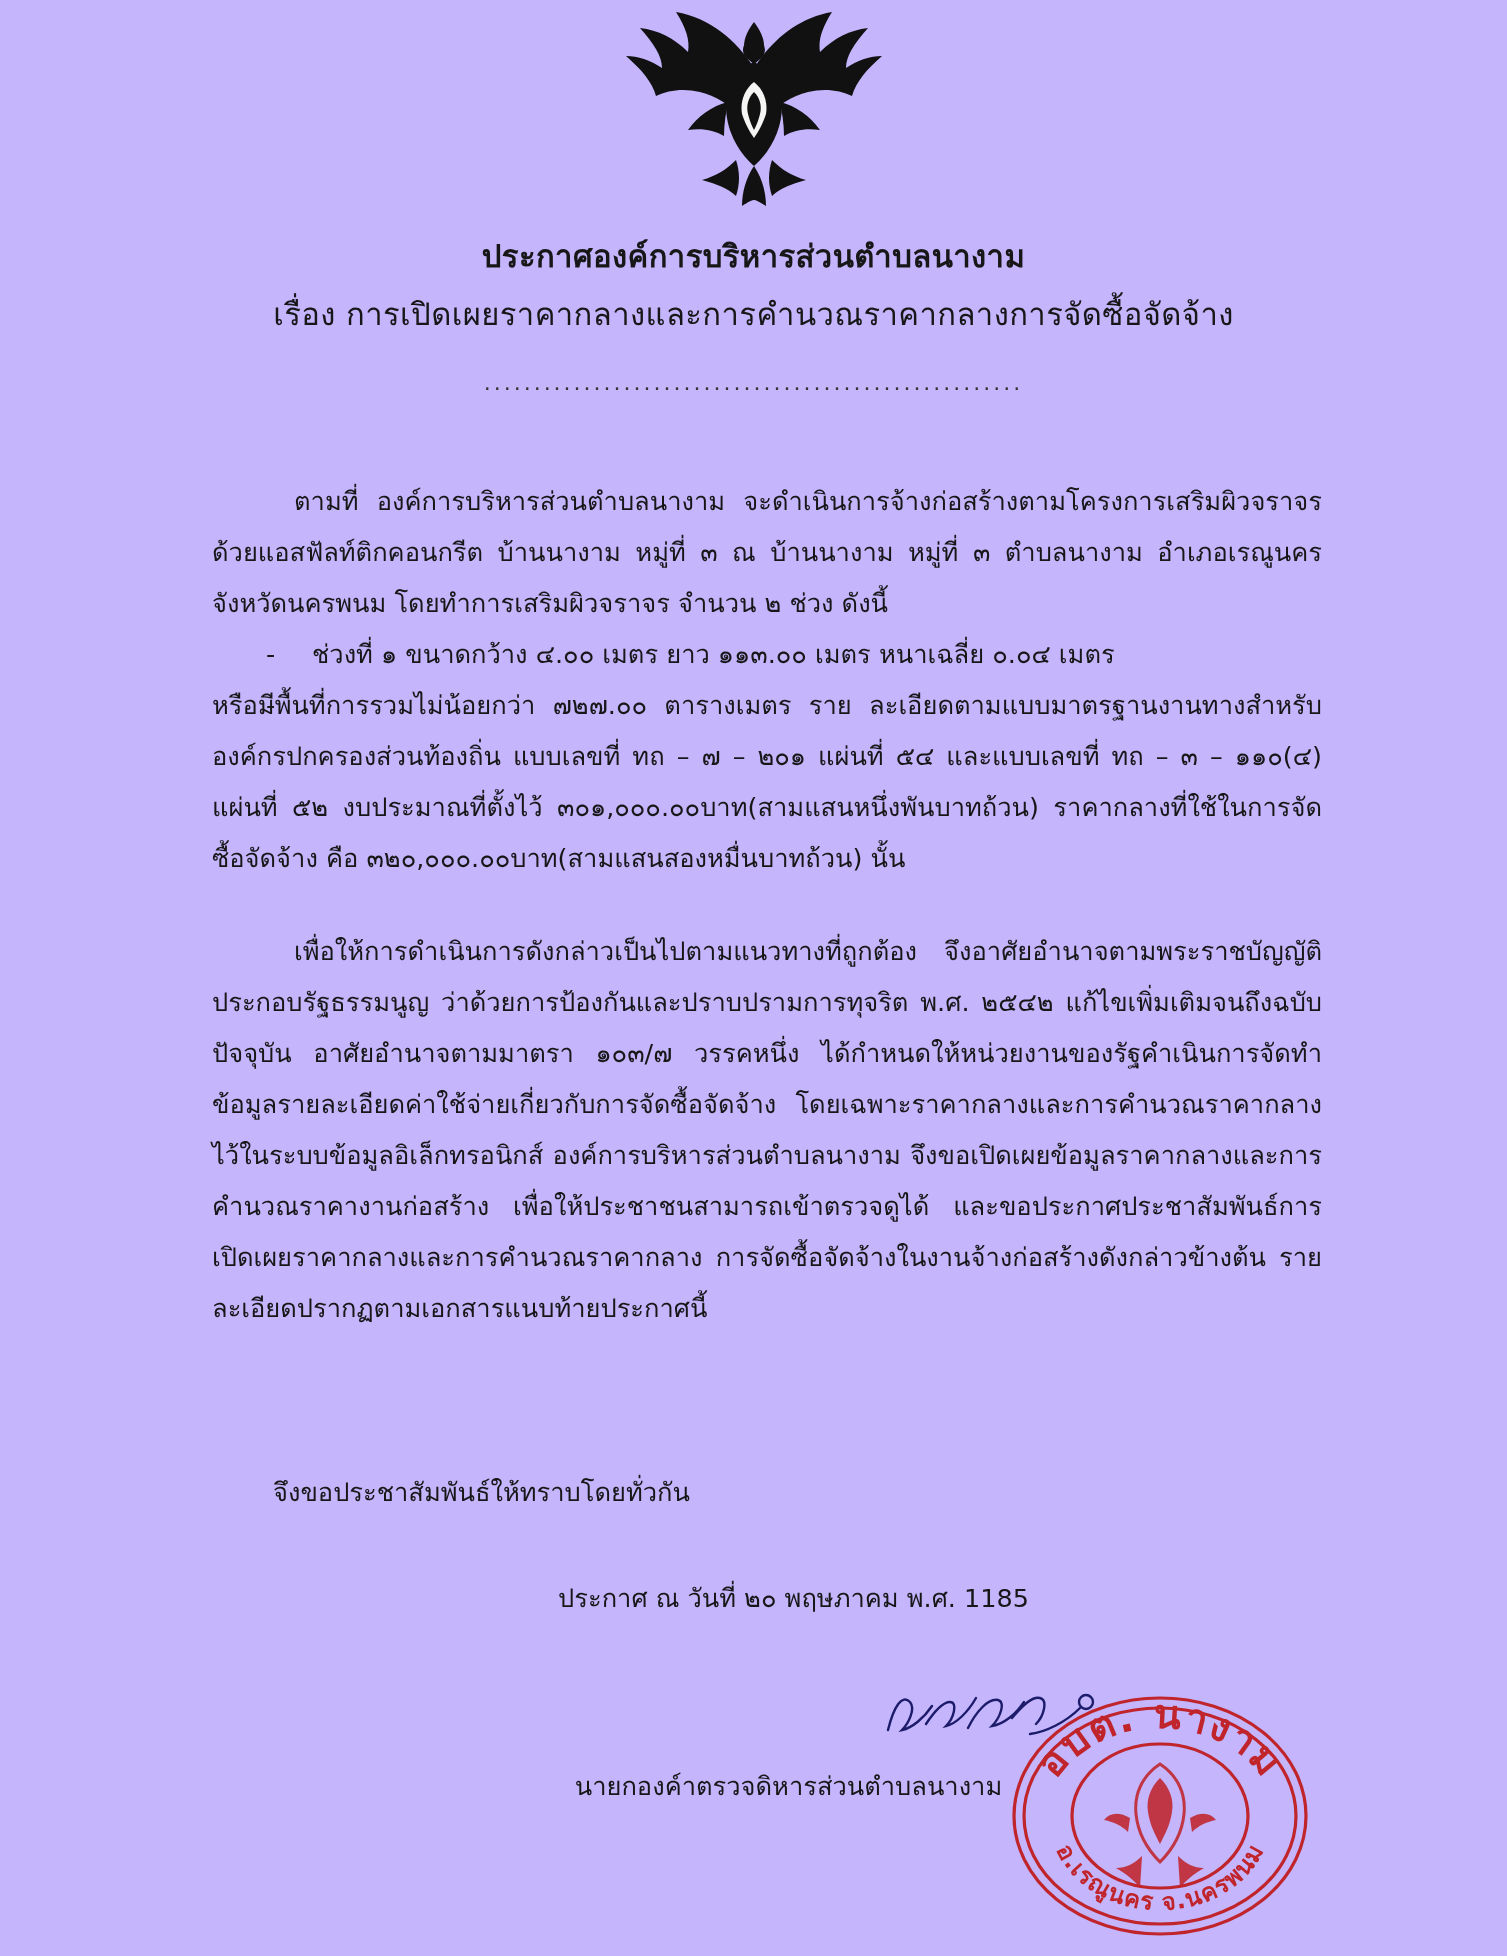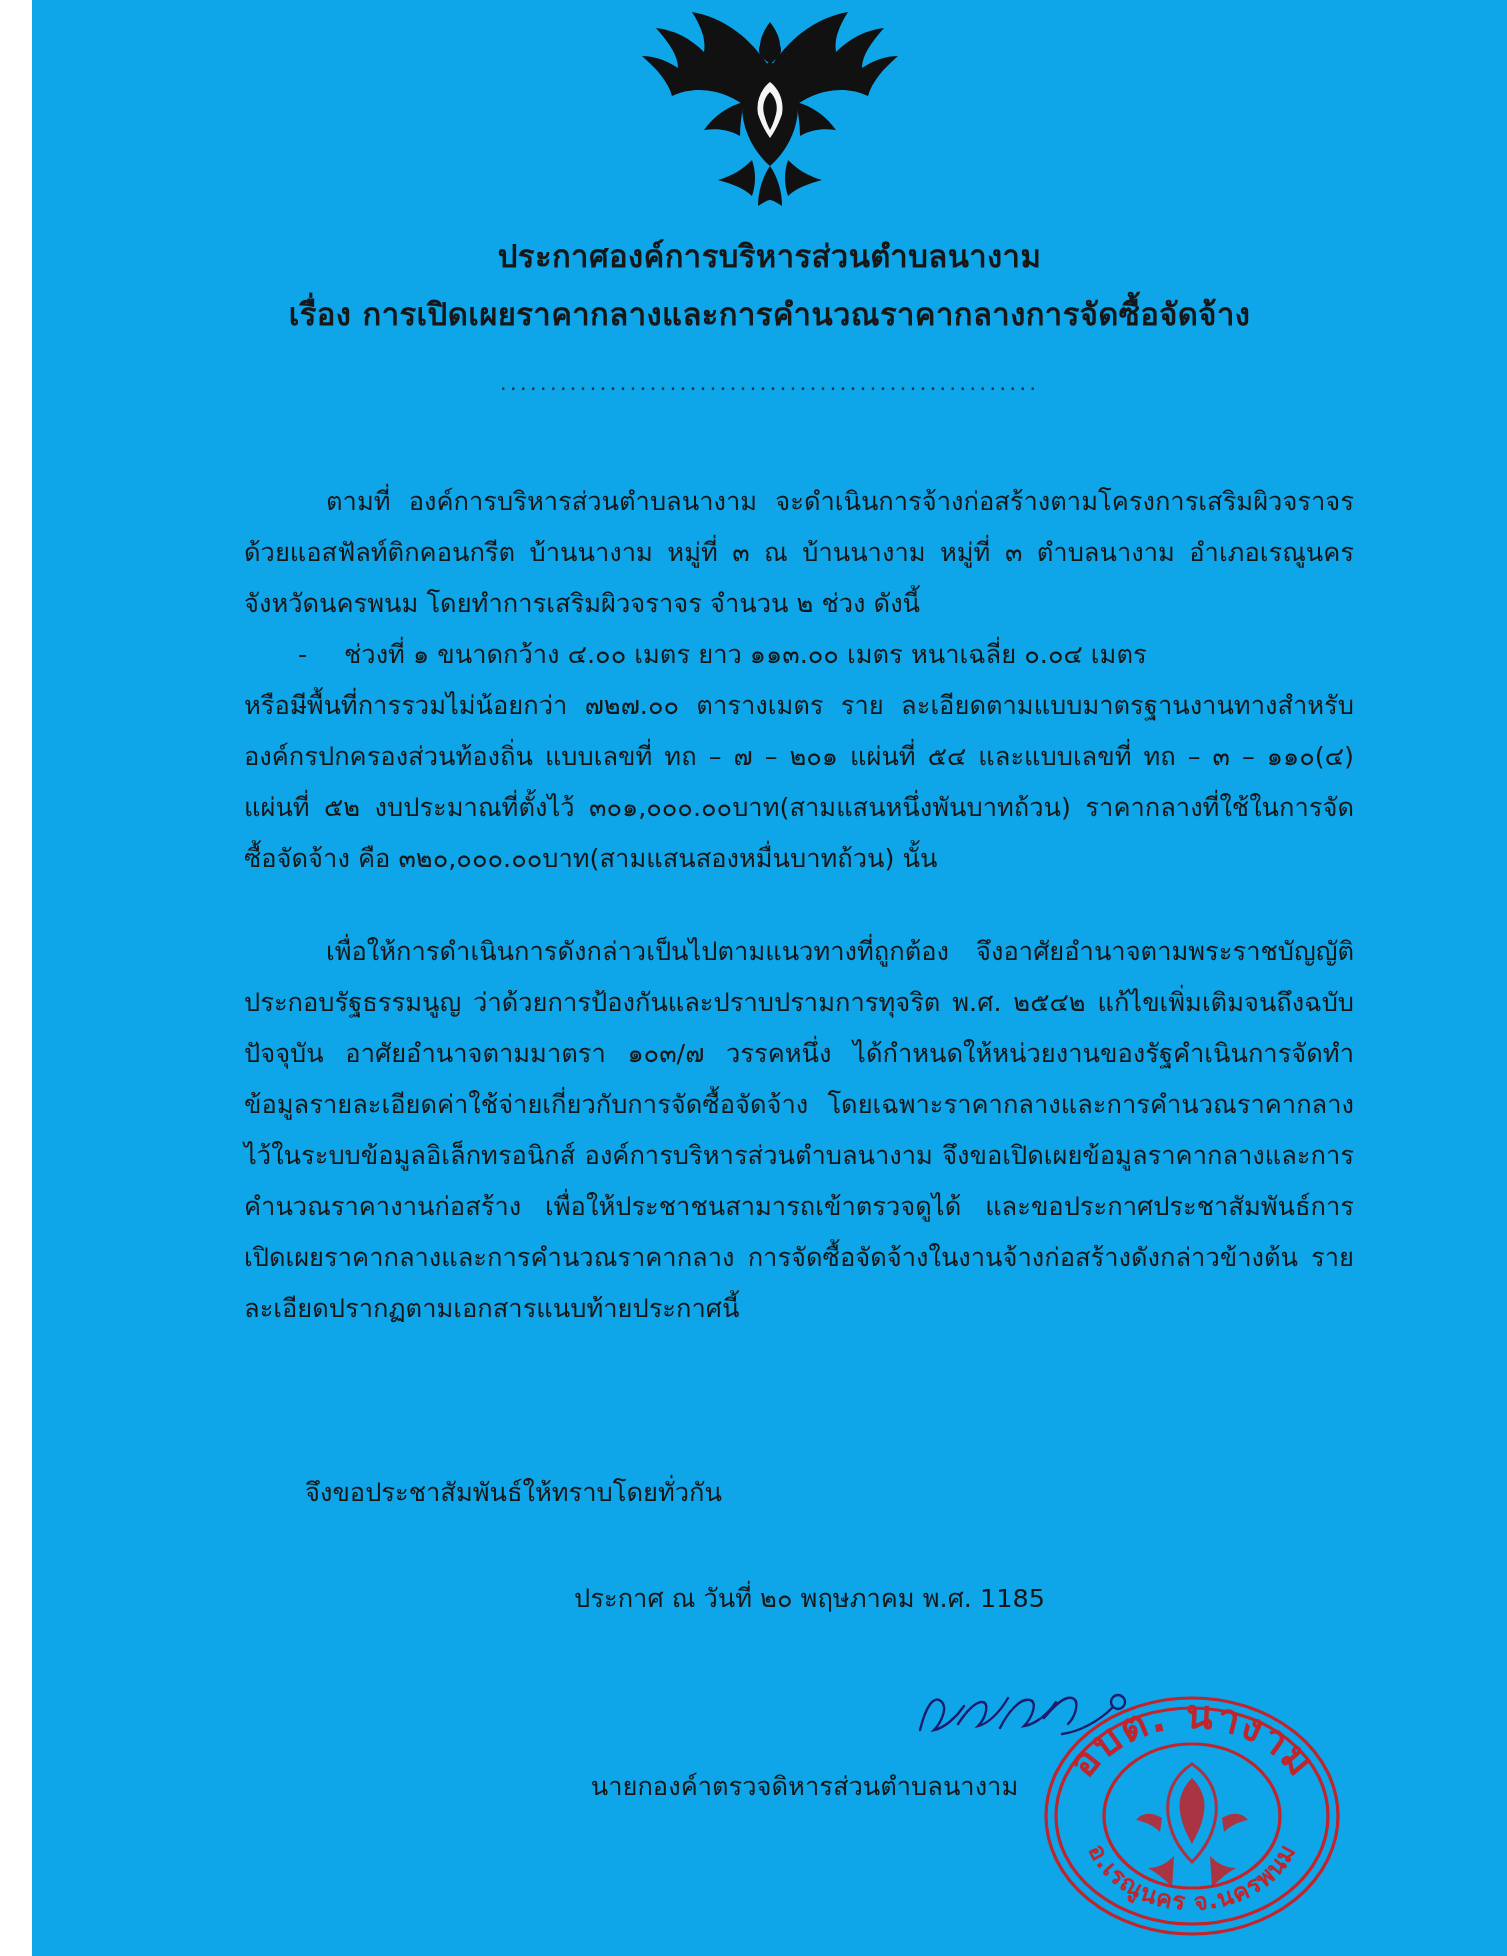--- a/index.html
+++ b/index.html
@@ -11,22 +11,21 @@
     width: 1507px;
     height: 1956px;
     position: relative;
     font-family: "DejaVu Sans", "Liberation Sans", sans-serif;
     color: #171717;
     overflow: hidden;
   }
   .page {
     position: absolute;
     inset: 0;
-    background: #0ea5e9;
-    margin-left: 32px;
+    background: #c4b5fd;
   }
   
   .emblem {
     position: absolute;
     top: 10px;
     left: 0;
     right: 0;
     display: flex;
     justify-content: center;
   }
@@ -41,21 +40,21 @@
     text-align: center;
   }
   .title-1 {
     font-size: 31px;
     font-weight: 700;
     letter-spacing: 0.4px;
     line-height: 1.35;
   }
   .title-2 {
     font-size: 31px;
-    font-weight: 700;
+    font-weight: 400;
     letter-spacing: 0.4px;
     line-height: 1.35;
     margin-top: 16px;
   }
   .dots {
     margin-top: 34px;
     font-size: 22px;
     letter-spacing: 3px;
     color: #333;
   }

